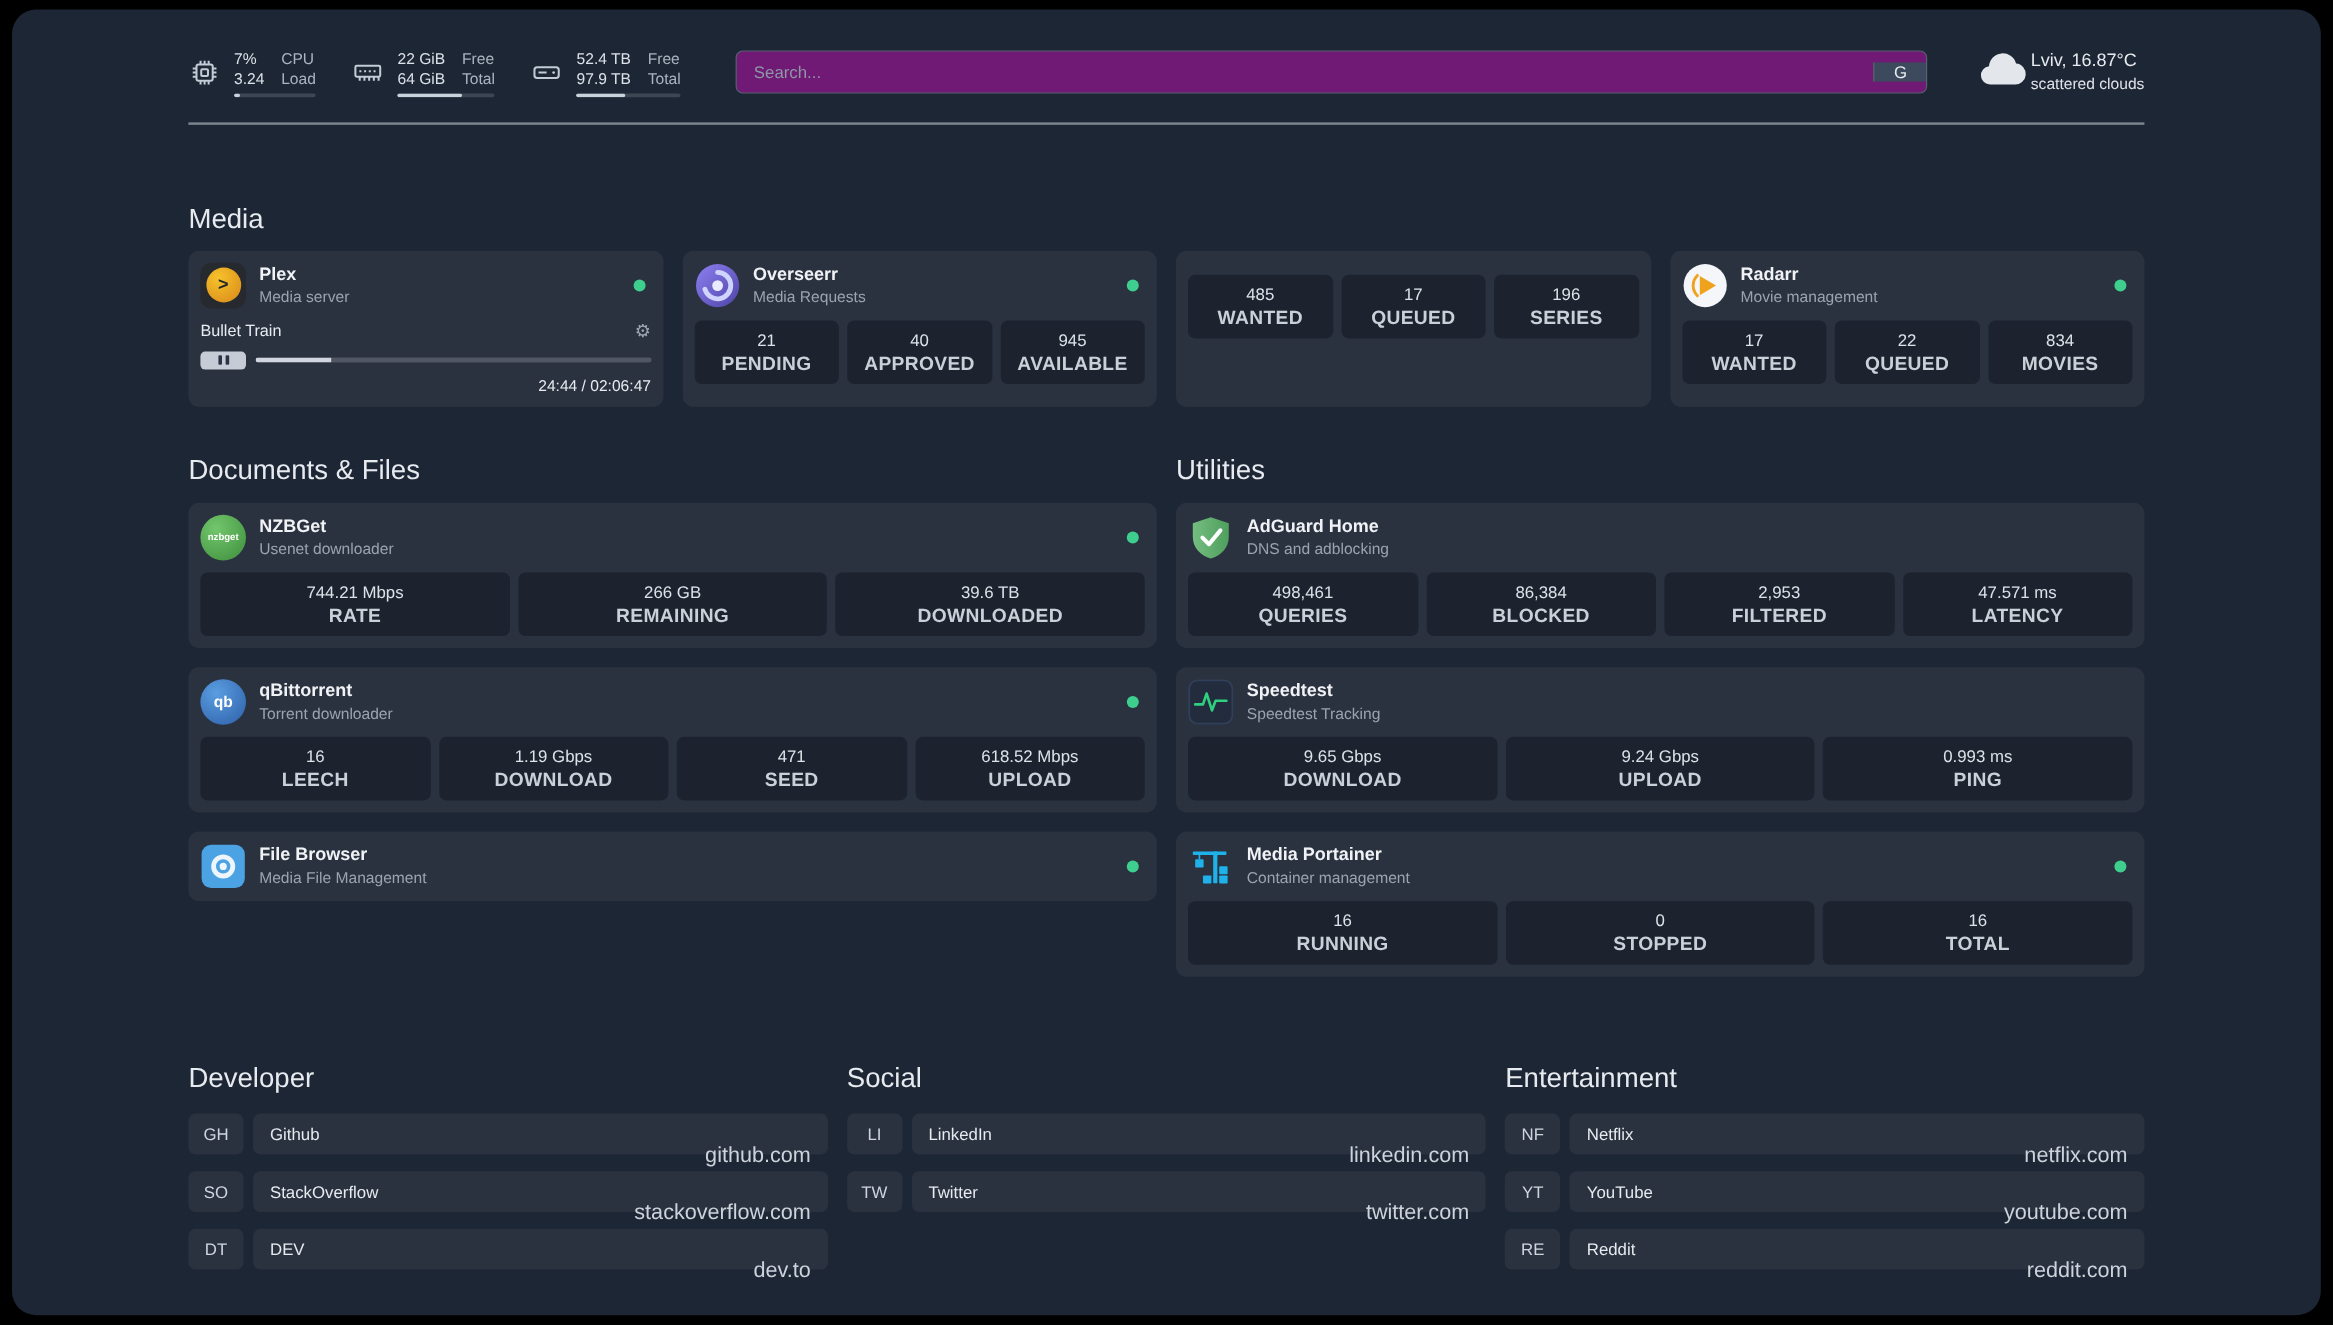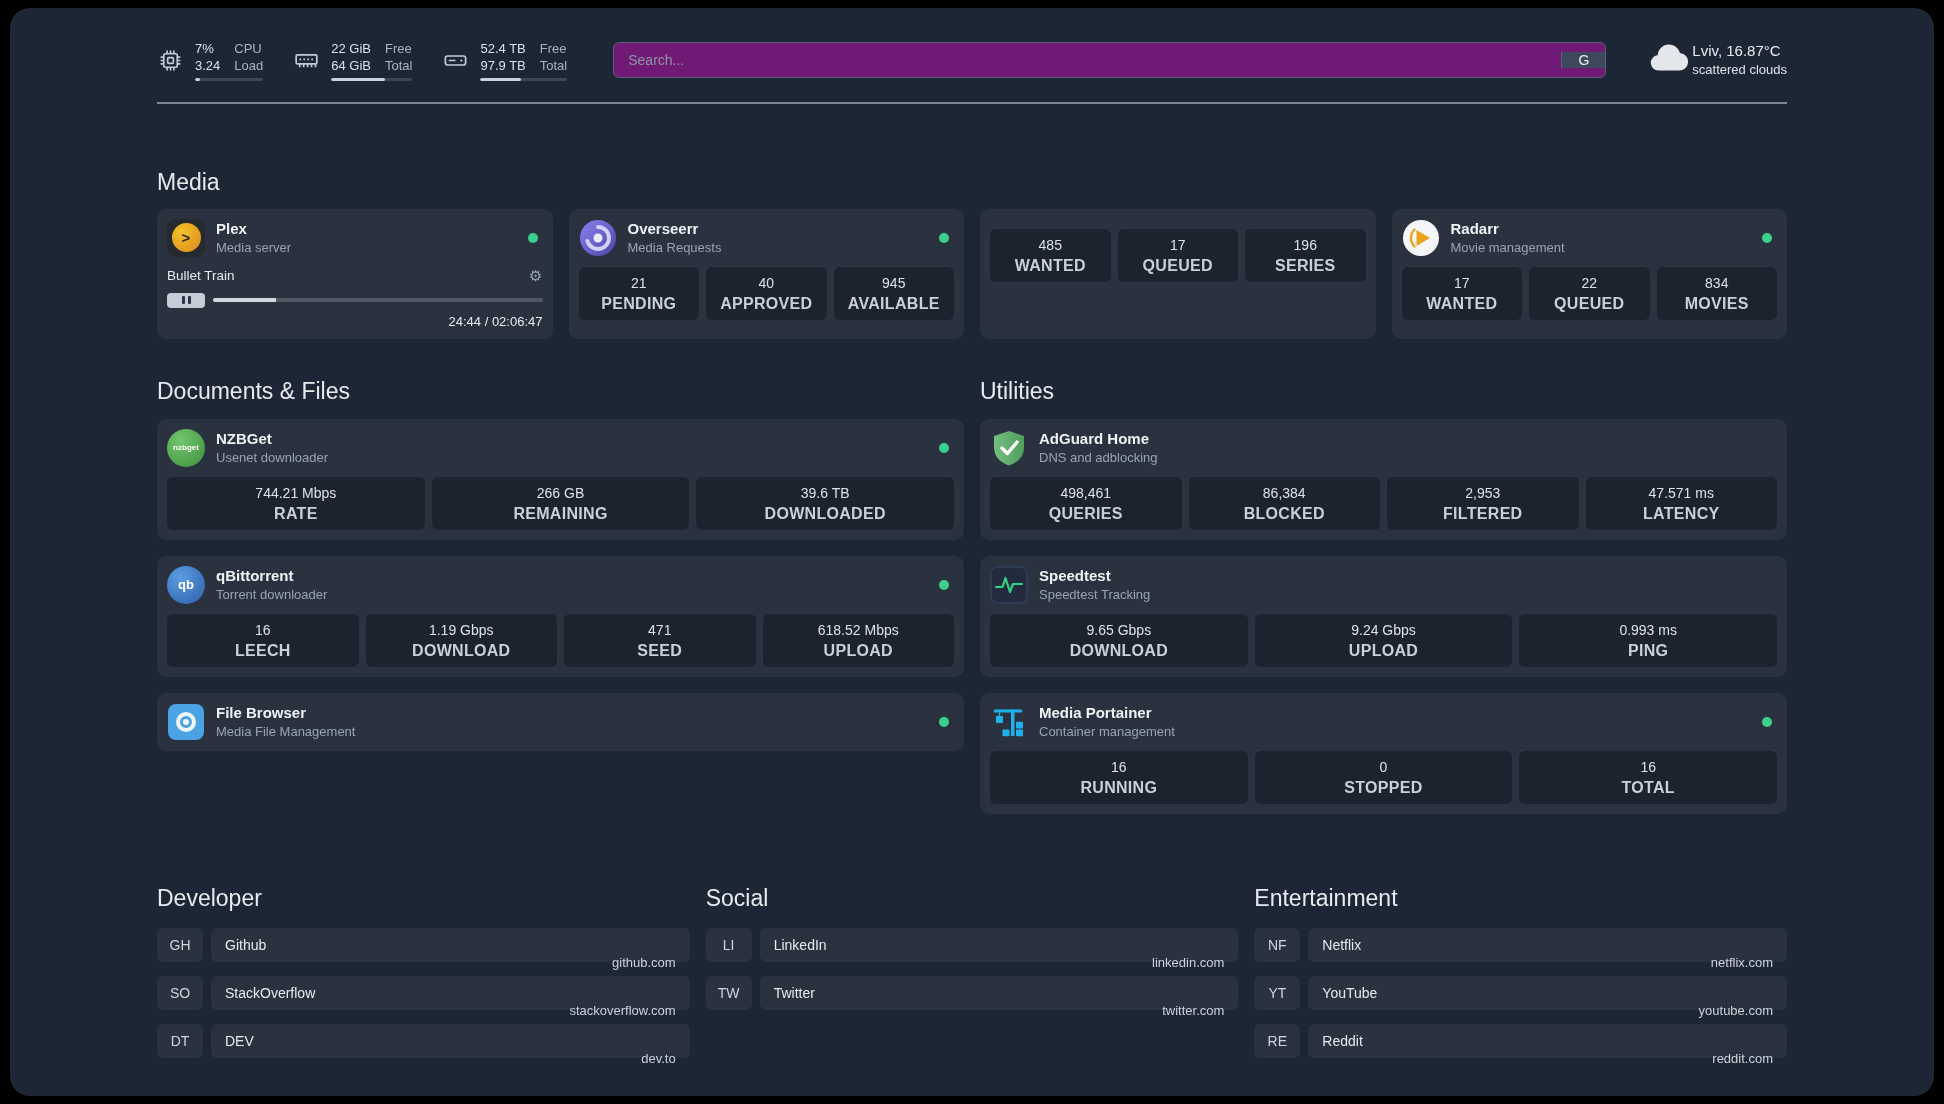--- a/index.html
+++ b/index.html
@@ -68,21 +68,21 @@
   .icon-qb { background:radial-gradient(circle at 35% 30%, #5a9de0, #2d5fa8); border-radius:50%; color:#fff; font-size:13px; font-weight:700; }
 
   
   .bookmarks { display:grid; grid-template-columns:repeat(3,1fr); gap:16px; margin-top:70px; }
   .bm-title { margin-bottom:16px; }
   .bm-row { display:flex; gap:8px; height:34px; margin-bottom:14px; cursor:pointer; }
   .bm-row:last-child { margin-bottom:0; }
   .bm-abbr { width:46px; flex:none; background:rgba(255,255,255,0.06); border-radius:6px; display:flex; align-items:center; justify-content:center; font-size:14px; color:#ced5dd; }
   .bm-main { flex:1; background:rgba(255,255,255,0.06); border-radius:6px; display:flex; align-items:center; justify-content:space-between; padding:0 14px; }
   .bm-name { font-size:14px; color:#e7eaee; }
-  .bm-domain { font-size:13px; color:#ccd3db;margin-top:36px; }
+  .bm-domain { font-size:18px; color:#ccd3db;margin-top:36px; }
 </style>
 </head>
 <body>
 
 <div class="screen">
 <div class="content">
 
   <div class="topbar">
 
     <div class="res">

